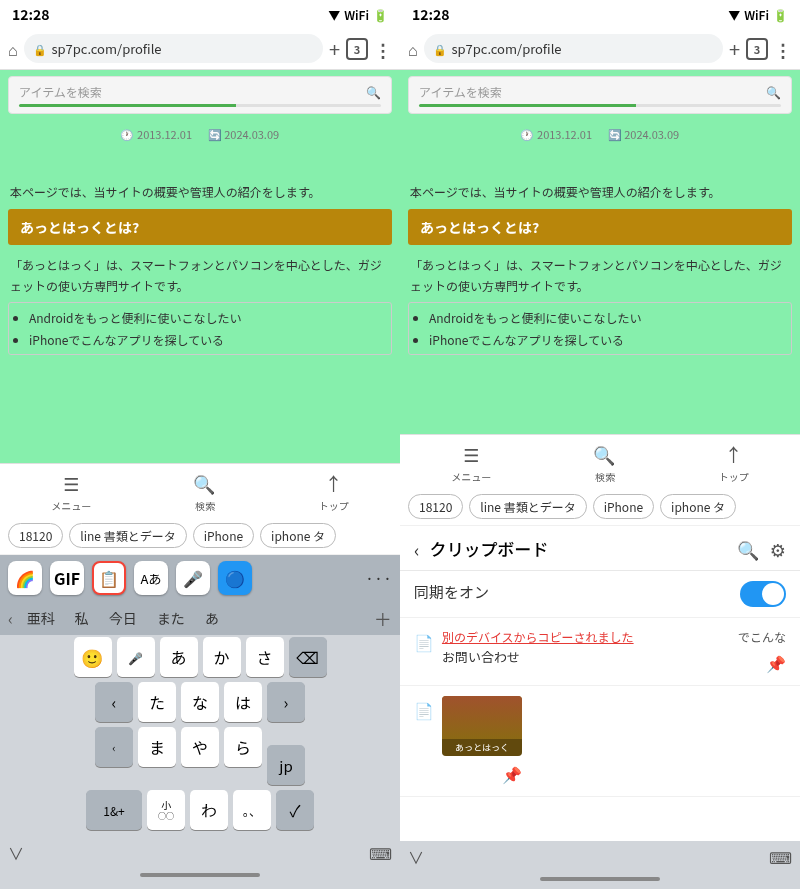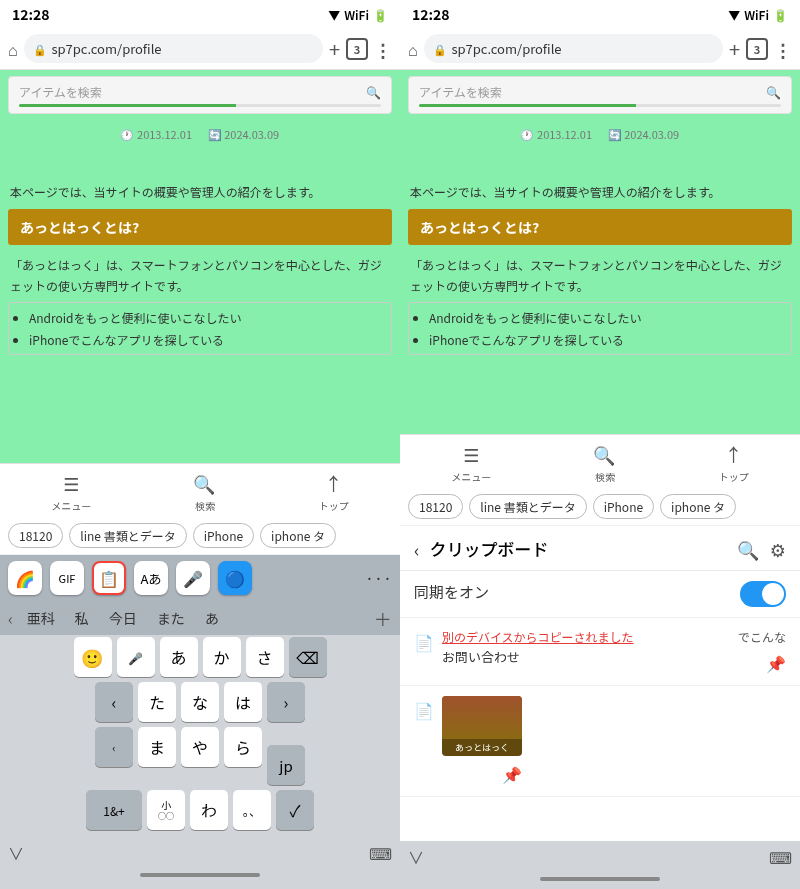--- a/index.html
+++ b/index.html
@@ -410,21 +410,21 @@
     <span class="tag">18120</span>
     <span class="tag">line 書類とデータ</span>
     <span class="tag">iPhone</span>
     <span class="tag">iphone タ</span>
   </div>
 
   <div class="keyboard-area">
 
     <div class="keyboard-toolbar">
       <div class="kb-tool-btn">🌈</div>
-      <div class="kb-tool-btn" style="font-size:11px;font-weight:400;">GIF</div>
+      <div class="kb-tool-btn" style="font-size:16px;font-weight:700;">GIF</div>
       <div class="kb-tool-btn active-ring">📋</div>
       <div class="kb-tool-btn" style="font-size:13px;">Aあ</div>
       <div class="kb-tool-btn">🎤</div>
       <div class="kb-tool-btn" style="background:#2196f3;">🔵</div>
       <span class="kb-tool-dots">···</span>
     </div>
 
     <div class="prediction-bar">
       <span class="pred-arrow">‹</span>
       <span class="pred-word">亜科</span>

